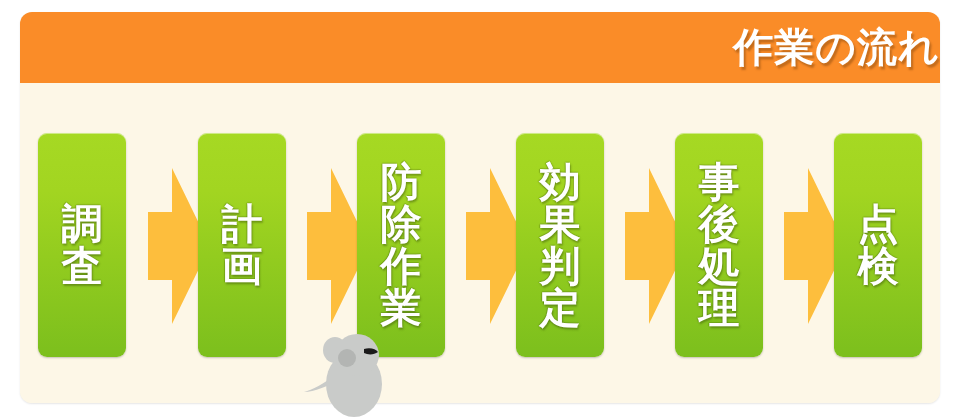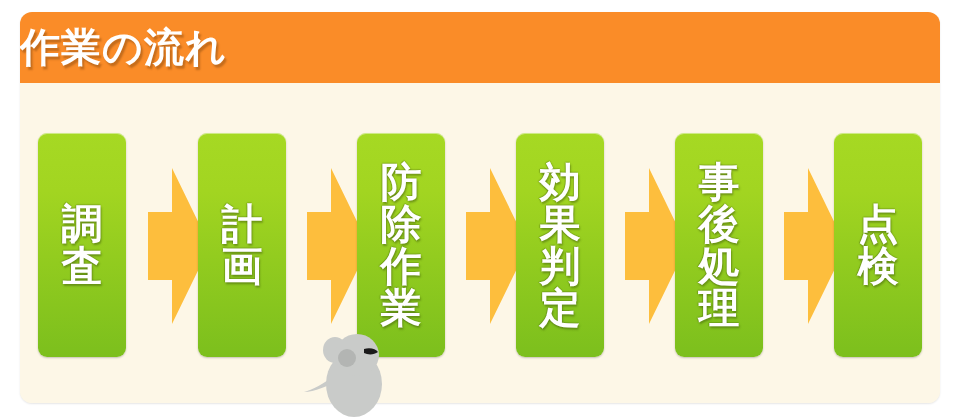--- a/index.html
+++ b/index.html
@@ -42,21 +42,21 @@
     background: #fa8c28;
   }
 
   .card-title {
     position: absolute;
     left: 0;
     top: 0;
     width: 920px;
     height: 71px;
     line-height: 71px;
-    text-align: left;
+    text-align: right;
     color: #ffffff;
     font-size: 40px;
     font-weight: bold;
     letter-spacing: 1px;
     text-shadow: 2px 3px 2px rgba(80,40,0,0.32);
     white-space: nowrap;
   }
 
   .card-body {
     position: absolute;

